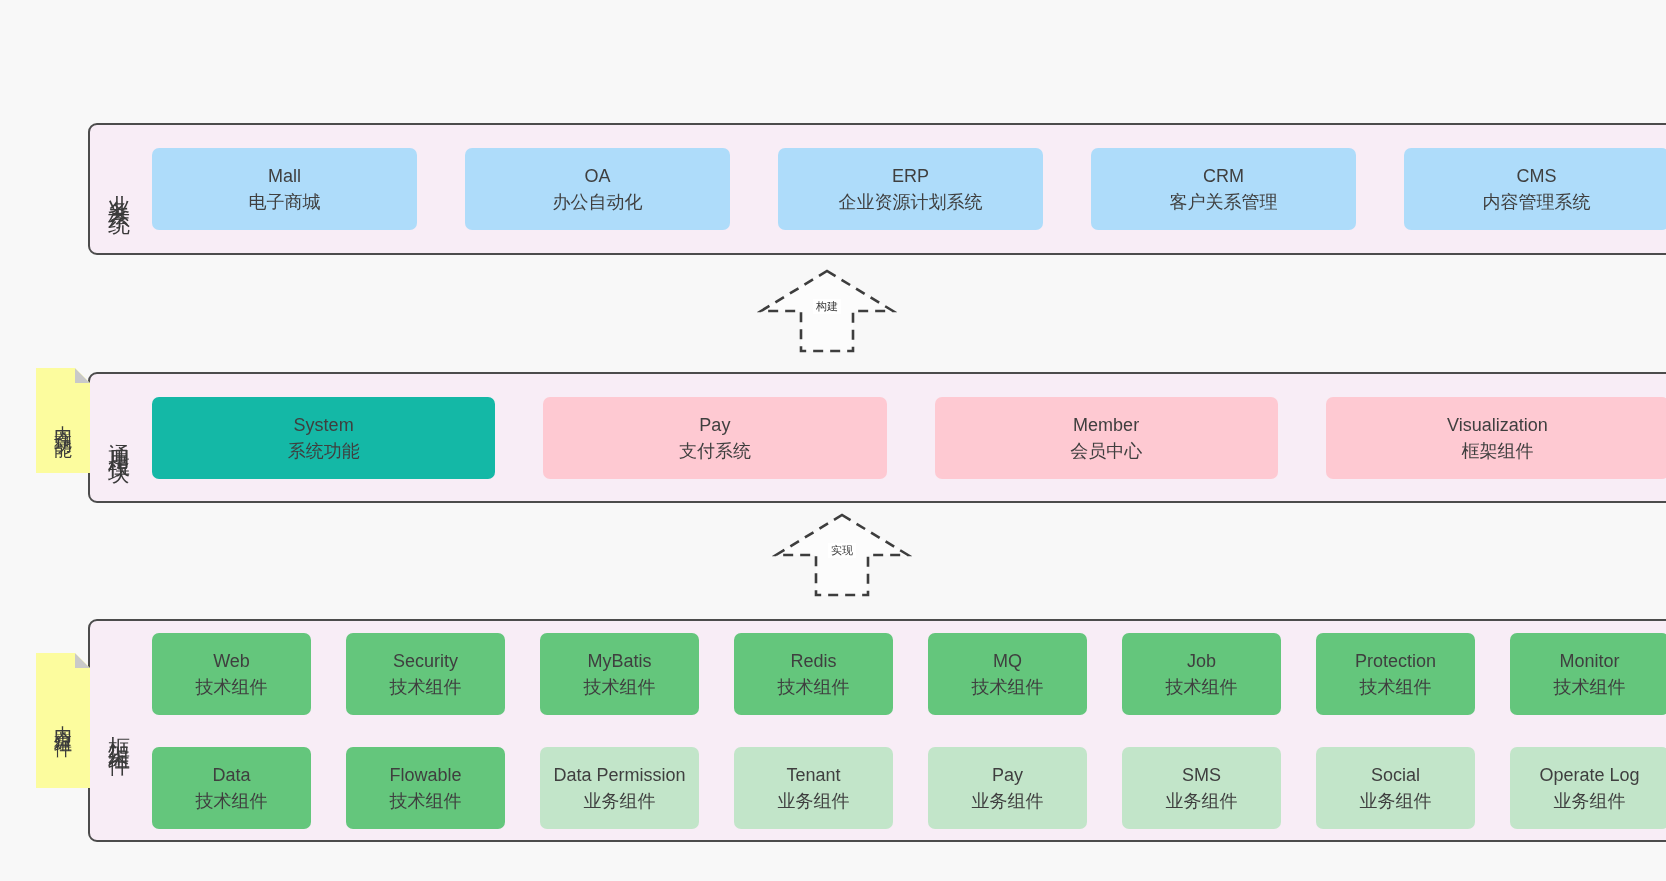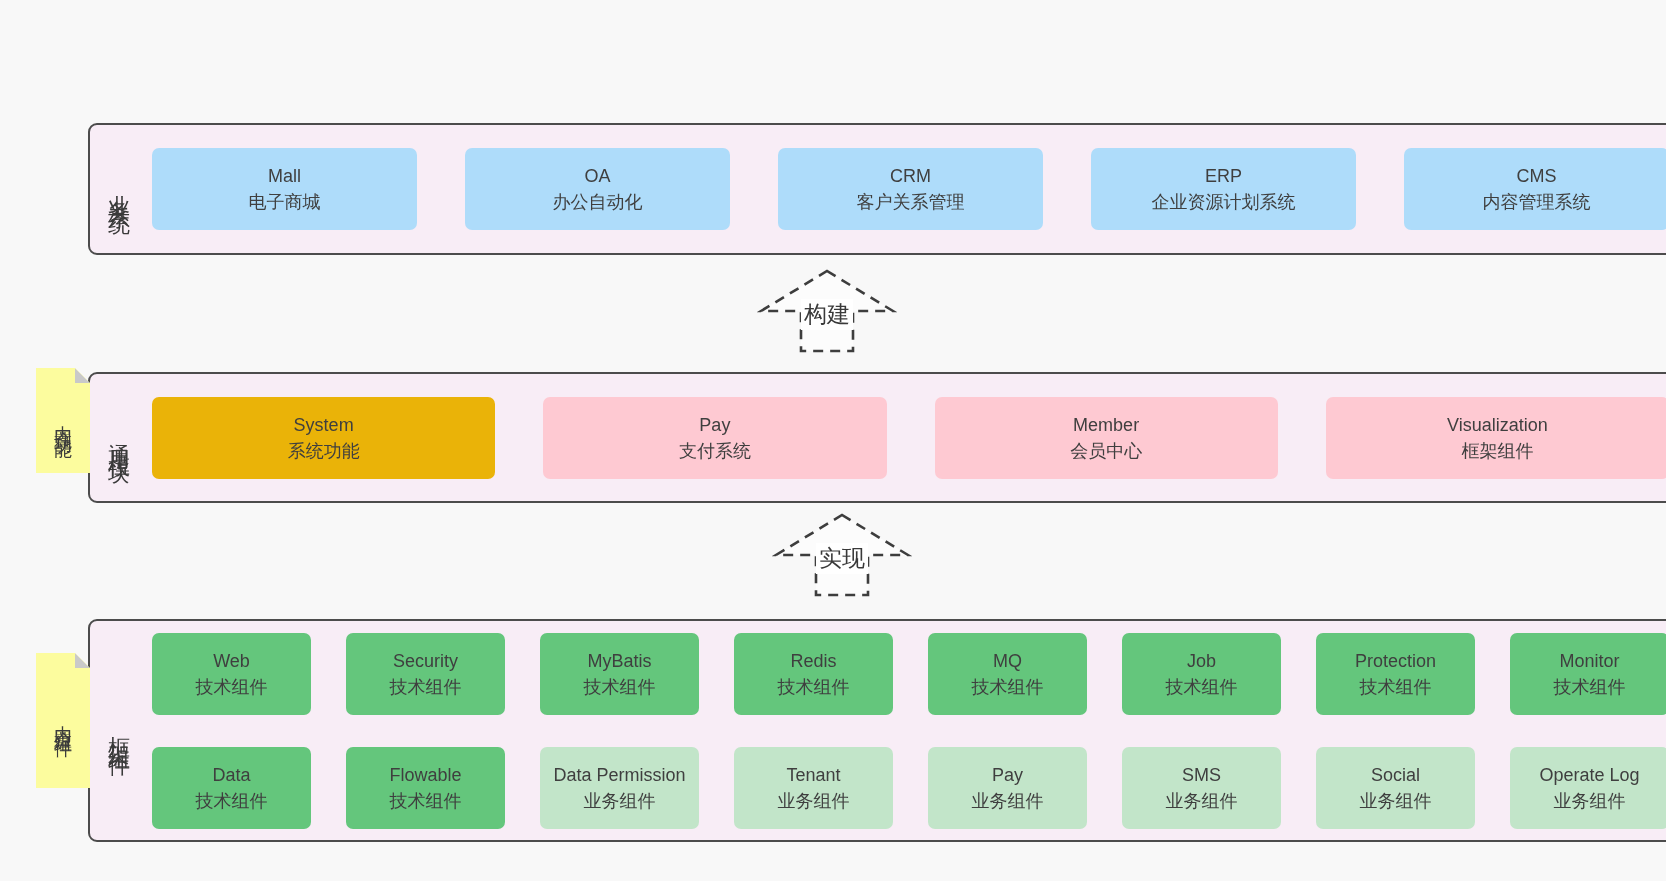--- a/index.html
+++ b/index.html
@@ -30,21 +30,21 @@
     gap:32px; padding:0 26px 0 4px;
   }
   .row { display:flex; gap:35px; }
   
   .box {
     flex:1; height:82px; border-radius:7px;
     display:flex; flex-direction:column; align-items:center; justify-content:center;
     text-align:center; font-size:18px; line-height:26px; padding:2px; box-sizing:border-box;
   }
   .blue        { background:#aedcfa; }
-  .red         { background:#eab308; }
+  .red         { background:#14b8a6; }
   .pink        { background:#fec9d2; }
   .green       { background:#64c67c; }
   .green-light { background:#c2e5c9; }
   
   .sticky {
     position:absolute; left:36px; width:54px; z-index:2;
     background:#fcfc9e;
     clip-path:polygon(0 0, calc(100% - 15px) 0, 100% 15px, 100% 100%, 0 100%);
     display:flex; align-items:center; justify-content:center;
     writing-mode:vertical-rl; text-orientation:upright;
@@ -56,47 +56,47 @@
     position:absolute; top:0; right:0; width:15px; height:15px;
     background:#c9c9c9; clip-path:polygon(0 0, 100% 100%, 0 100%);
   }
   
   .arrow { position:absolute; width:140px; height:86px; }
   .arrow-build     { left:757px; top:268px; }
   .arrow-implement { left:772px; top:512px; }
   .arrow svg { display:block; }
   .arrow-label {
     position:absolute; left:50%; top:31px; transform:translateX(-50%);
-    background:#ffffff; padding:0 3px; font-size:23px; white-space:nowrap;
+    background:#ffffff; padding:0 3px; font-size:11px; white-space:nowrap;
     color:#3a3a3a;
   }
 </style>
 </head>
 <body>
 
 <div class="stage">
 
   <div class="band band-business">
     <div class="band-label">业务系统</div>
     <div class="band-boxes">
       <div class="box blue">
         <div>Mall</div>
         <div>电子商城</div>
       </div>
       <div class="box blue">
         <div>OA</div>
         <div>办公自动化</div>
       </div>
       <div class="box blue">
+        <div>ERP</div>
+        <div>企业资源计划系统</div>
+      </div>
+      <div class="box blue">
         <div>CRM</div>
         <div>客户关系管理</div>
-      </div>
-      <div class="box blue">
-        <div>ERP</div>
-        <div>企业资源计划系统</div>
       </div>
       <div class="box blue">
         <div>CMS</div>
         <div>内容管理系统</div>
       </div>
     </div>
   </div>
 
   <div class="arrow arrow-build">
     <svg width="140" height="86" viewBox="0 0 140 86">

